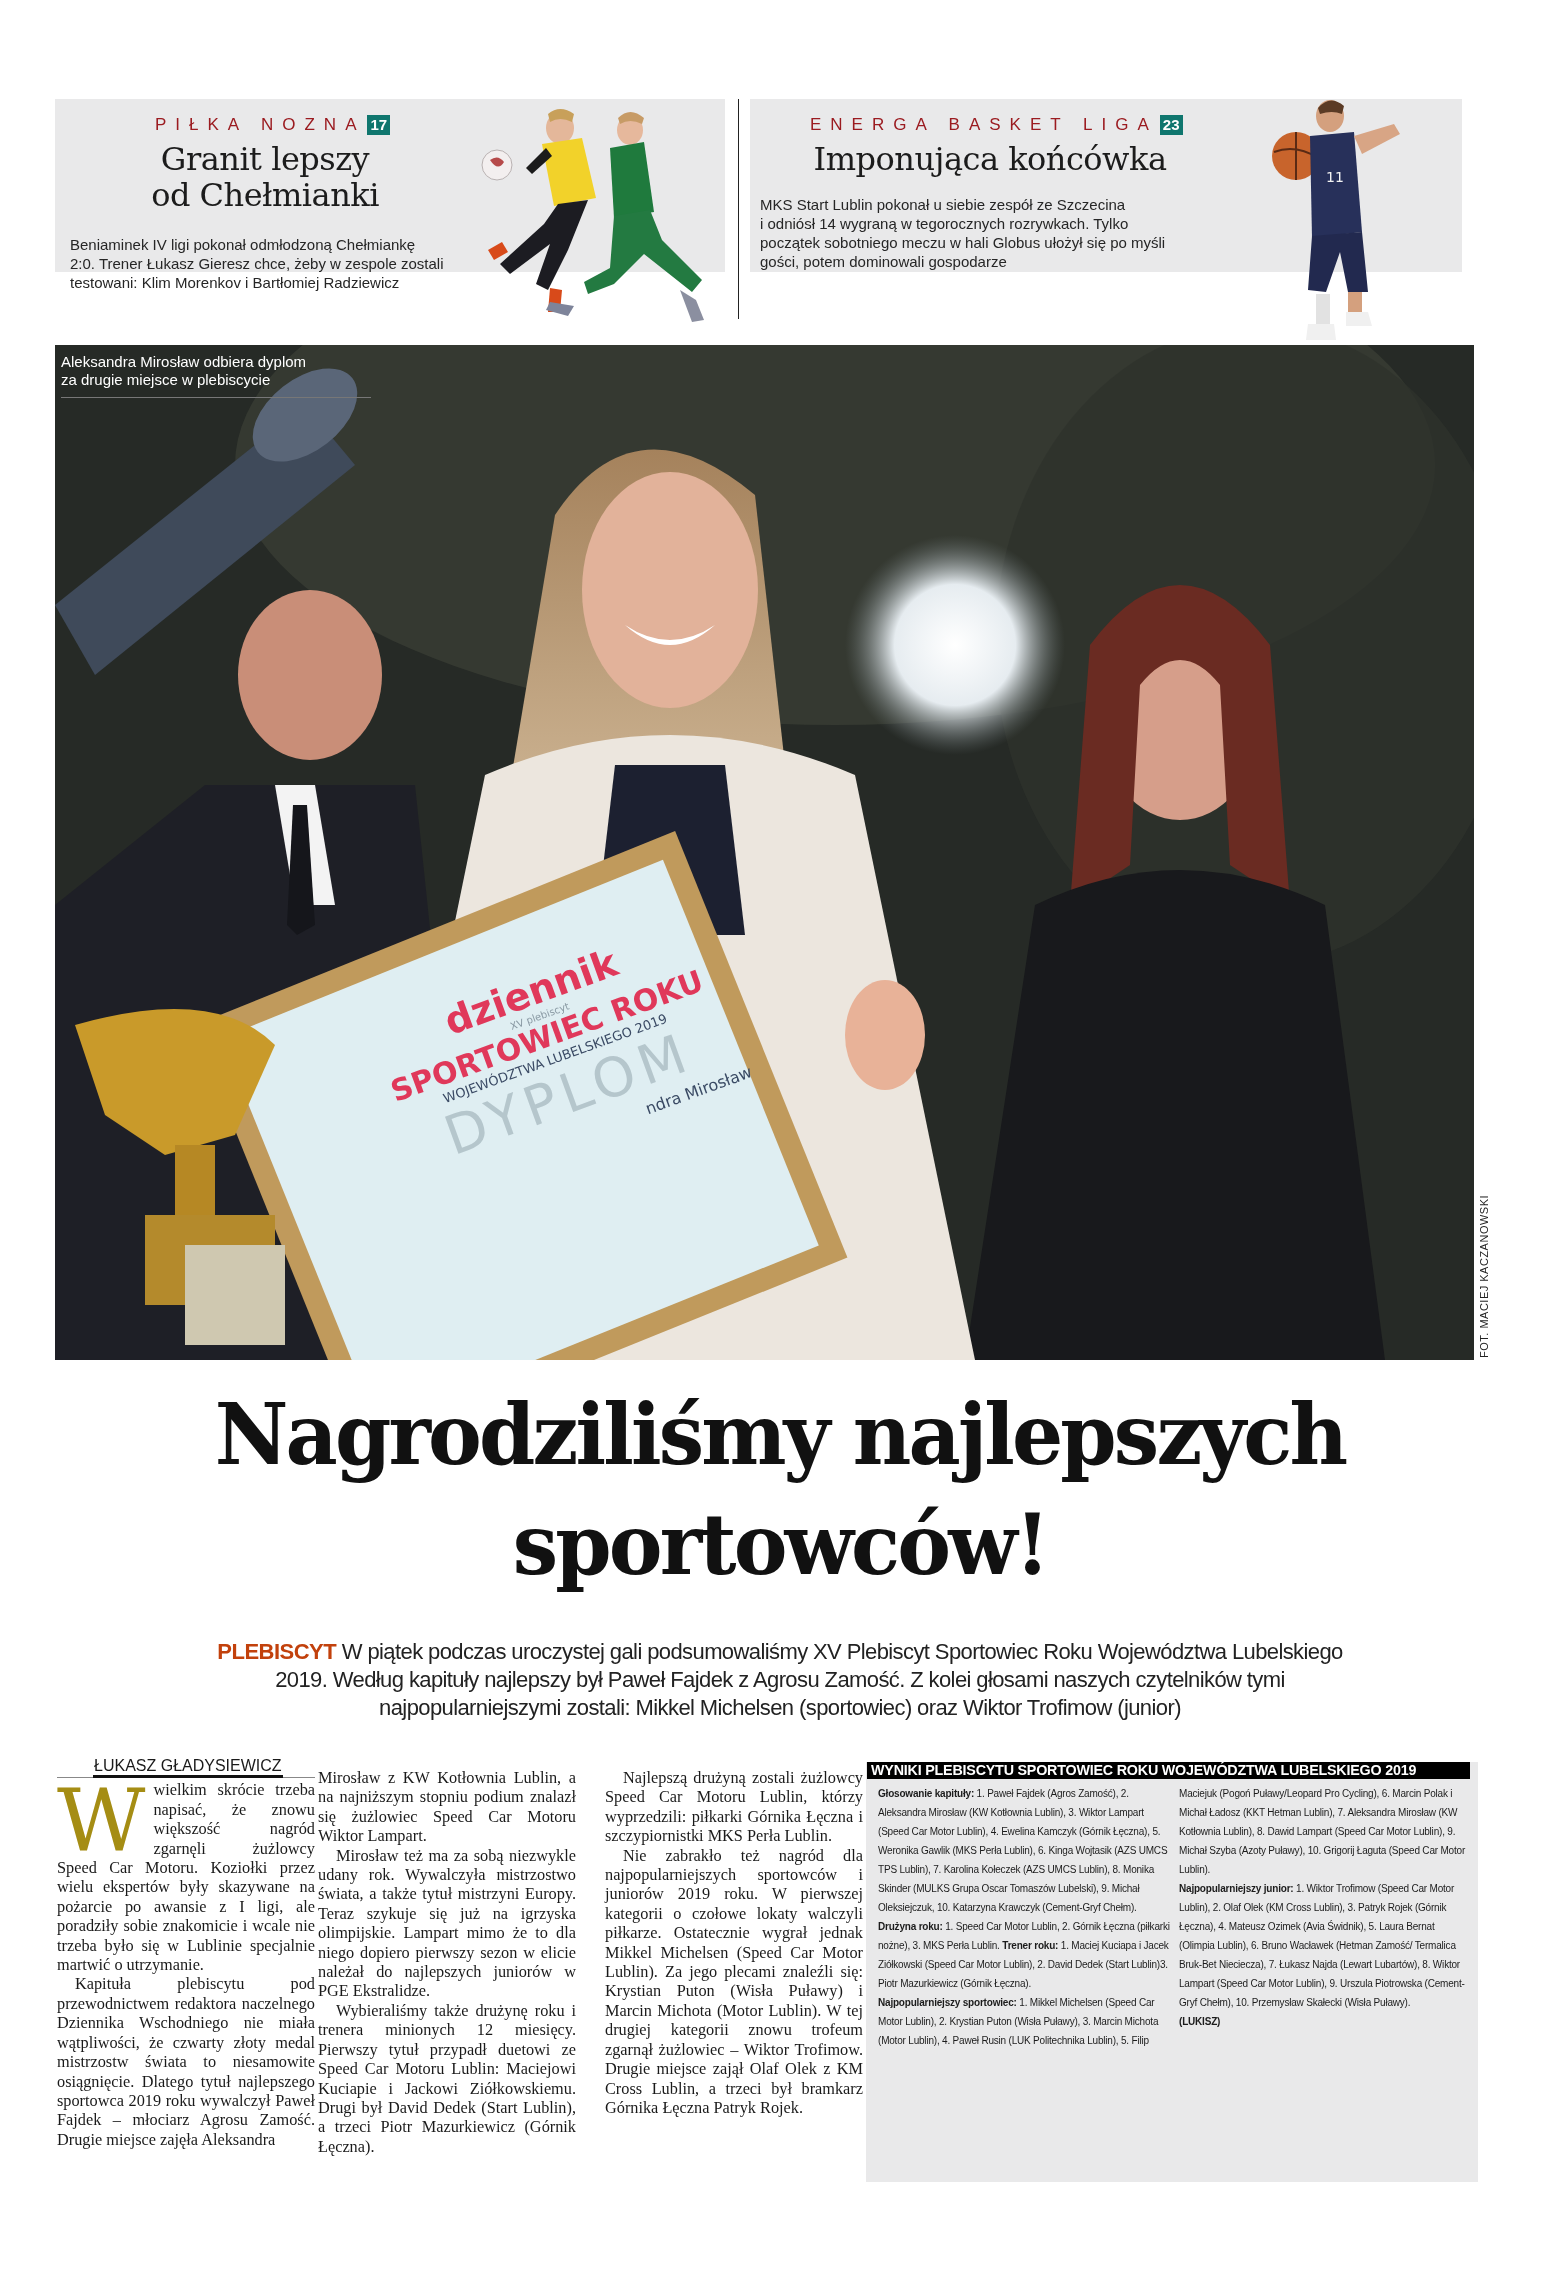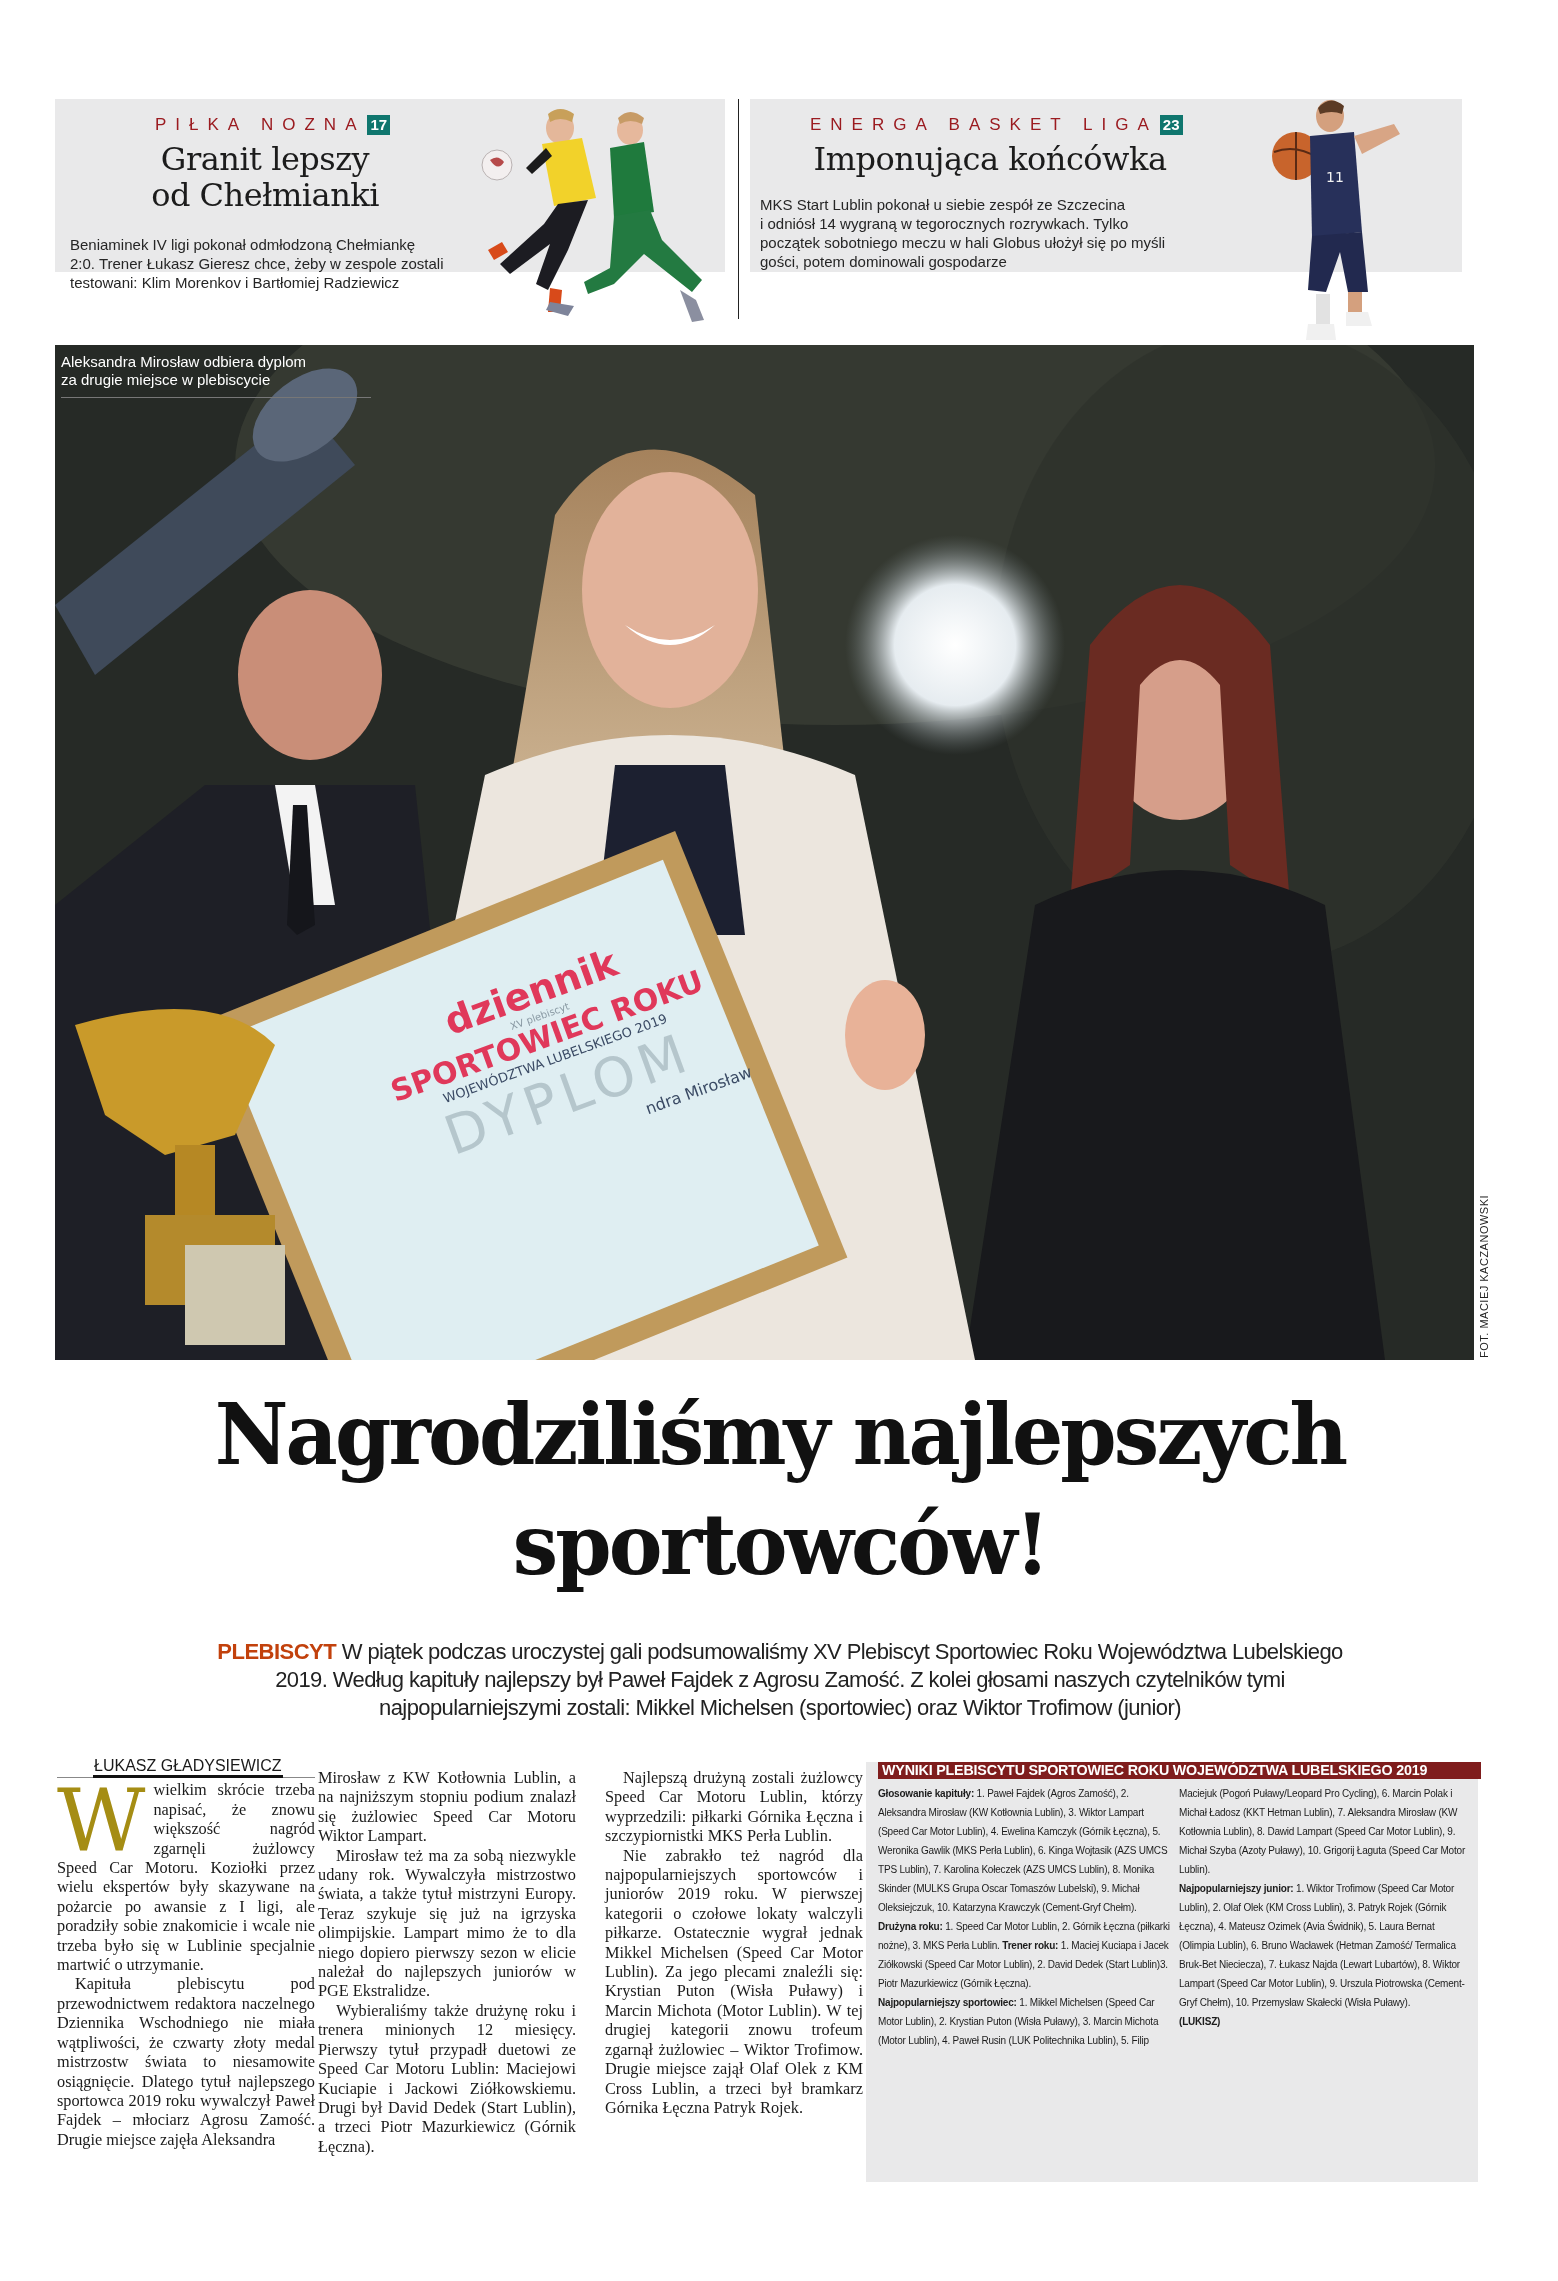--- a/index.html
+++ b/index.html
@@ -40,21 +40,21 @@
     .col p.noindent { text-indent: 0; }
     .col1 { left: 57px; }
     .col2 { left: 318px; top: 1768px; }
     .col3 { left: 605px; top: 1768px; }
     .byline { font-family: "Liberation Sans", sans-serif; font-size: 16px; border-bottom: 1px solid #888; padding-bottom: 2px; margin-bottom: 2px; text-align: left; }
     .byline span { border-bottom: 3px solid #111; padding: 0 1px 1px 1px; margin-left: 36px; }
     .dropcap { float: left; font-family: "DejaVu Serif", serif; font-size: 86px; line-height: 72px; color: #a58d14; margin: 4px 8px 0 0; font-weight: 400; }
 
     
     .results { position: absolute; left: 866px; top: 1762px; width: 612px; height: 420px; background: #e9e9ea; }
-    .results-header { position: absolute; left: 12px; top: 0; width: 603px; height: 17px; background: #7f1d1d; color: #fff; font-family: "Liberation Sans", sans-serif; font-weight: 700; font-size: 14.3px; line-height: 17px; padding-left: 4px; letter-spacing: -0.2px; white-space: nowrap; }
+    .results-header { position: absolute; left: 1px; top: 0; width: 603px; height: 17px; background: #000000; color: #fff; font-family: "Liberation Sans", sans-serif; font-weight: 700; font-size: 14.3px; line-height: 17px; padding-left: 4px; letter-spacing: -0.2px; white-space: nowrap; }
     .results-cols { position: absolute; left: 12px; top: 22px; width: 594px; column-count: 2; column-gap: 8px; font-family: "Liberation Sans", sans-serif; font-size: 10px; line-height: 19px; color: #1c1c1c; letter-spacing: -0.2px; }
     .results-cols p { margin: 0; }
     .results-cols b { font-weight: 700; }
     .signoff { font-weight: 700; }
   </style>
 </head>
 <body>
 
 <div class="teaser teaser-left">
   <div class="kicker" style="left:100px; top:16px;">

